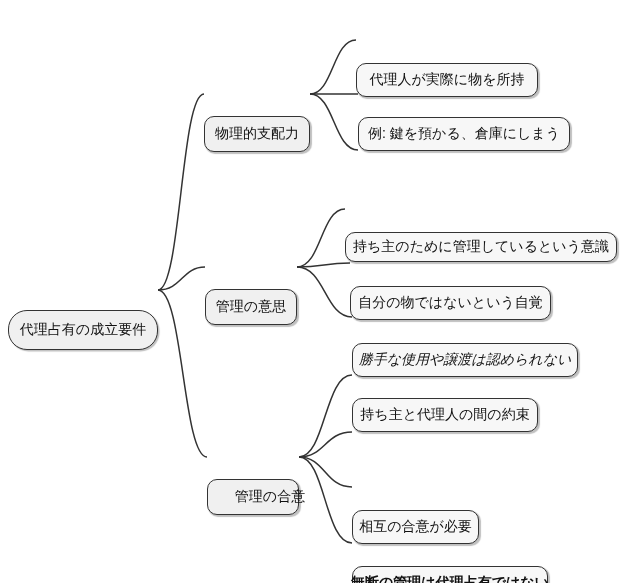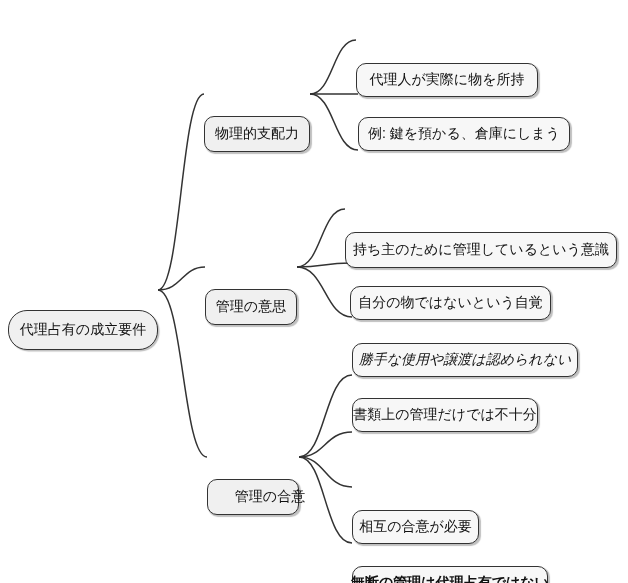--- a/index.html
+++ b/index.html
@@ -69,21 +69,21 @@
 
   <div class="node" style="left:8px; top:270px; width:150px; height:40px;border-radius:19px;">代理占有の成立要件</div>
 
   <div class="node" style="left:204px; top:76px; width:106px; height:36px;">物理的支配力</div>
   <div class="node" style="left:205px; top:249px; width:92px; height:36px;">管理の意思</div>
   <div class="node" style="left:207px; top:439px; width:92px; height:36px;padding-left:40px;">管理の合意</div>
 
   <div class="node leaf" style="left:356px; top:23px; width:182px; height:34px;">代理人が実際に物を所持</div>
   <div class="node leaf" style="left:358px; top:77px; width:212px; height:34px;">例: 鍵を預かる、倉庫にしまう</div>
 
-  <div class="node leaf" style="left:345px; top:192px; width:272px; height:36px;">持ち主のために管理しているという意識</div>
+  <div class="node leaf" style="left:345px; top:192px; width:272px; height:30px;">持ち主のために管理しているという意識</div>
   <div class="node leaf" style="left:350px; top:246px; width:201px; height:34px;text-align:center;">自分の物ではないという自覚</div>
   <div class="node leaf" style="left:352px; top:303px; width:226px; height:34px;font-style:italic;">勝手な使用や譲渡は認められない</div>
 
-  <div class="node leaf" style="left:352px; top:358px; width:186px; height:34px;">書類上の管理だけでは不十分</div>
+  <div class="node leaf" style="left:352px; top:358px; width:186px; height:34px;">持ち主と代理人の間の約束</div>
   <div class="node leaf" style="left:352px; top:470px; width:127px; height:34px;">相互の合意が必要</div>
   <div class="node leaf" style="left:352px; top:526px; width:196px; height:34px;font-weight:bold;">無断の管理は代理占有ではない</div>
 
 </div>
 
 </body></html>

